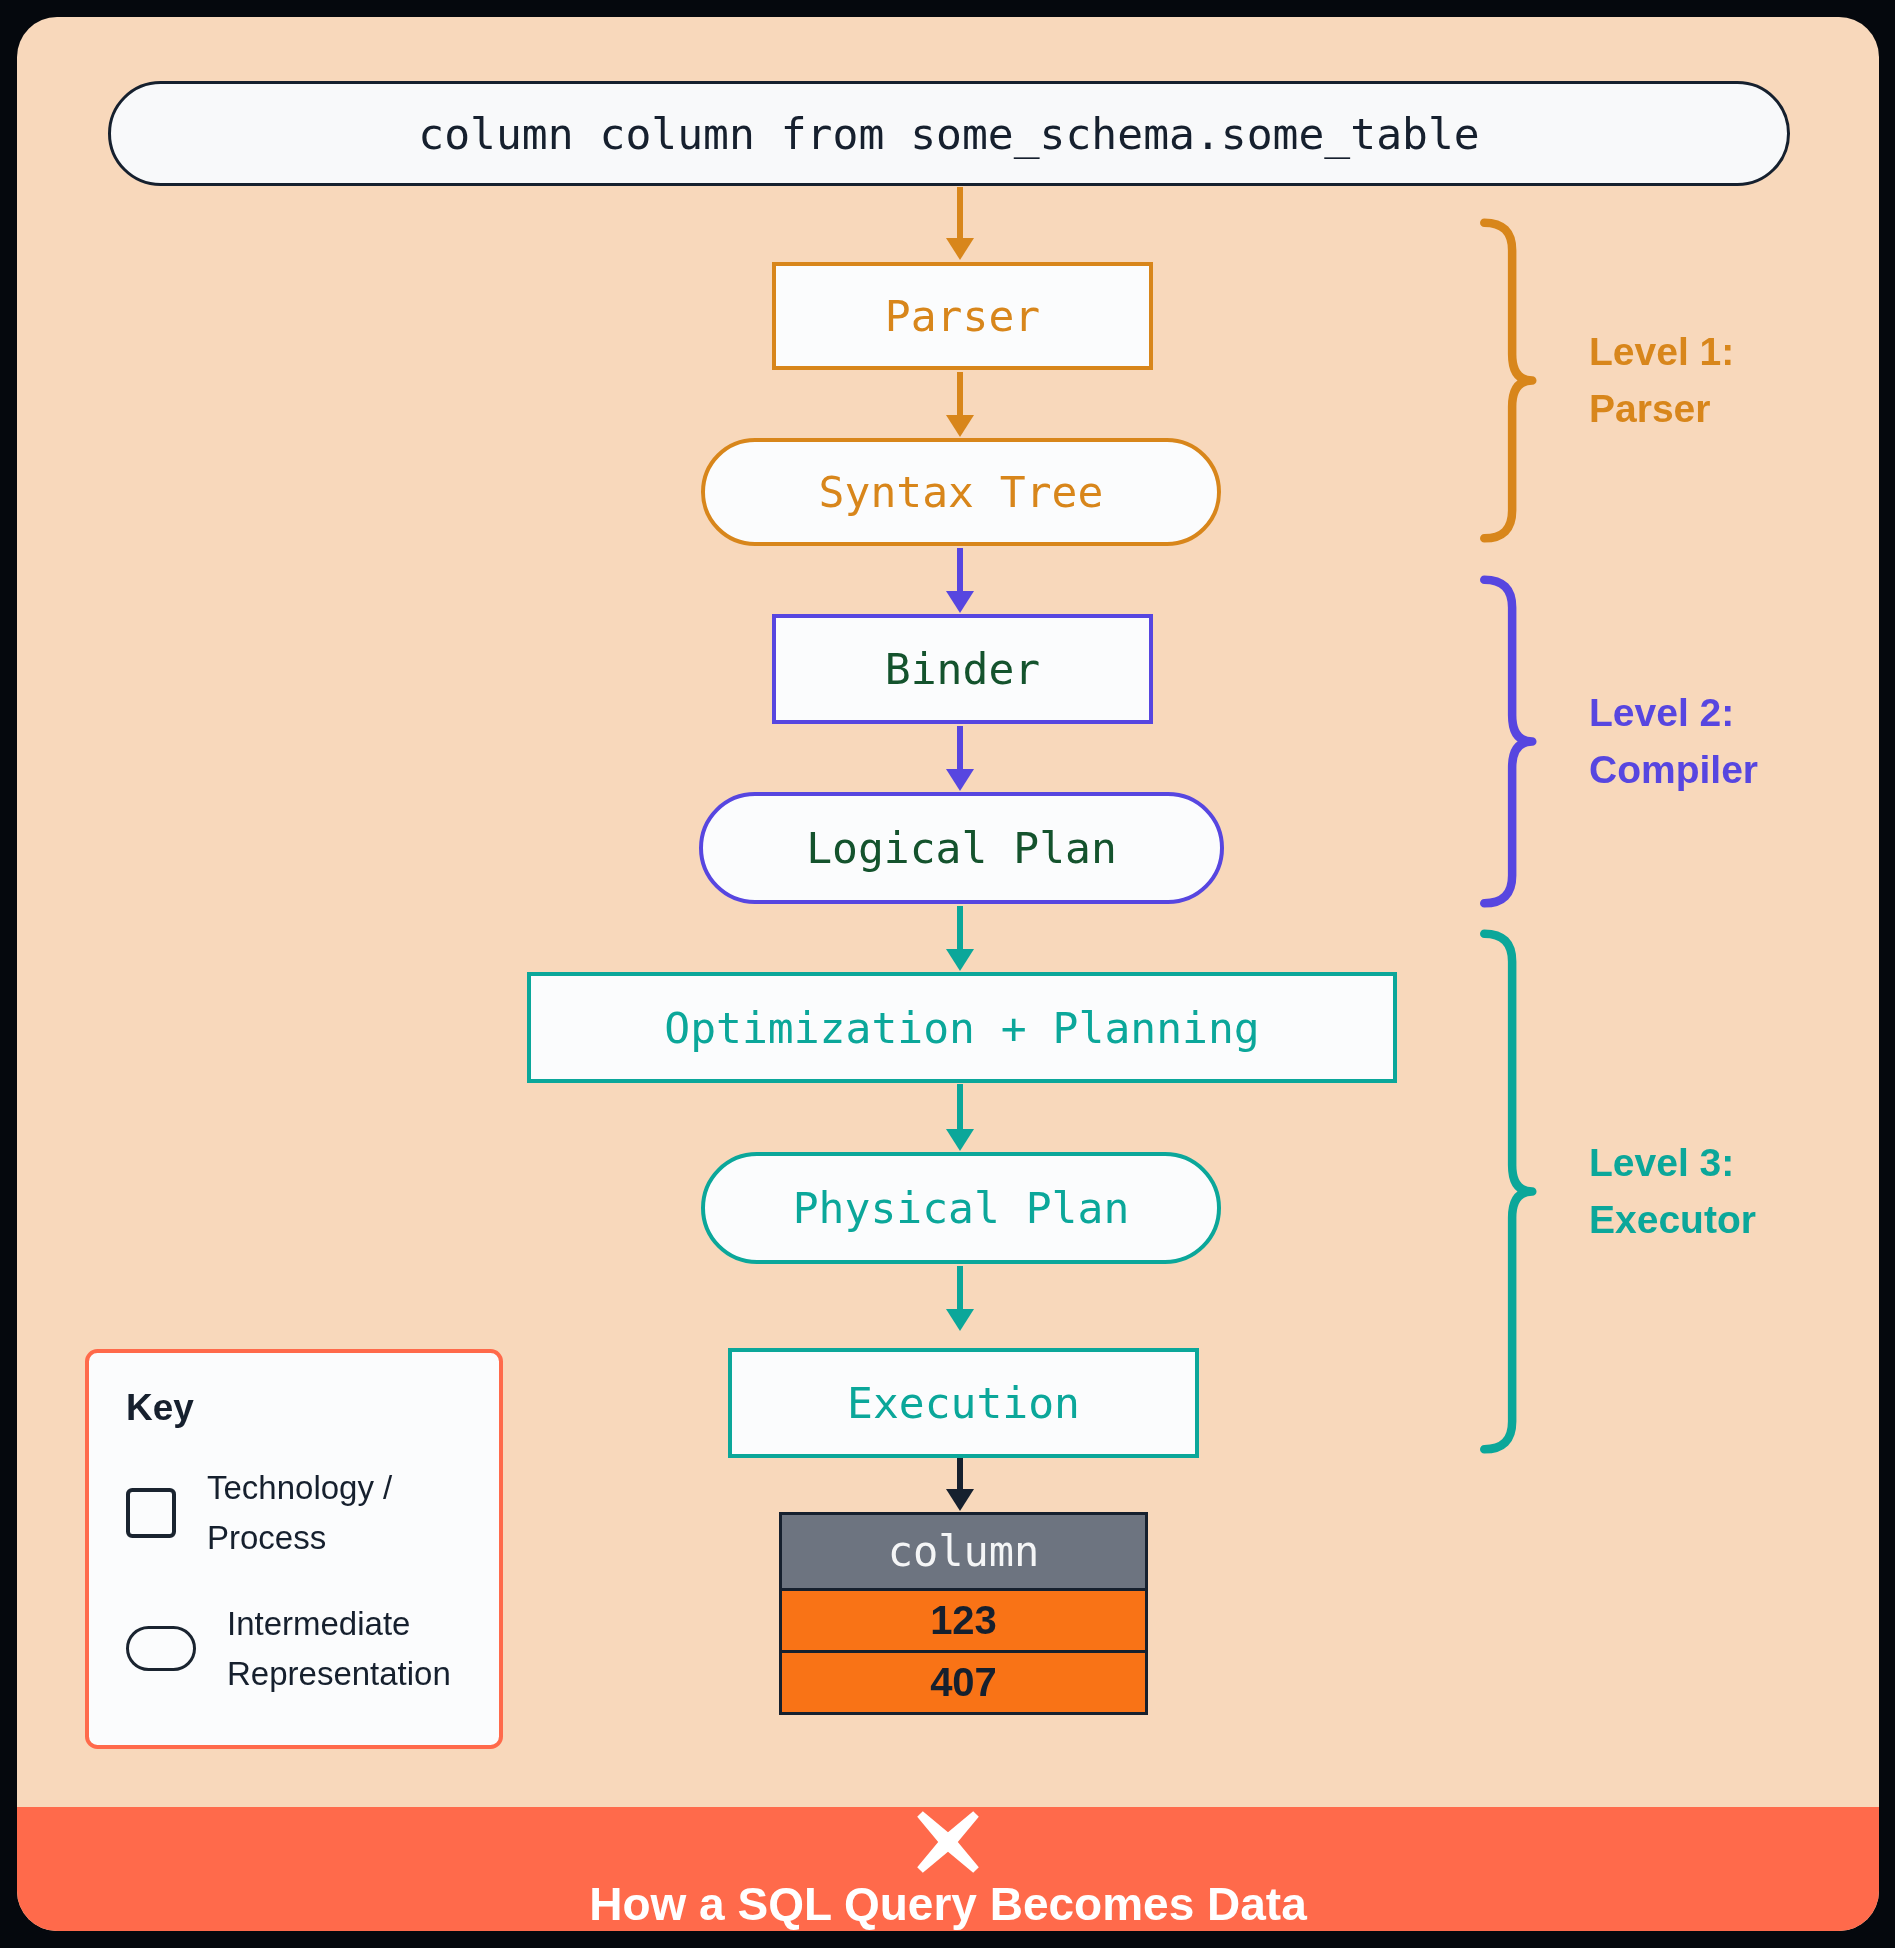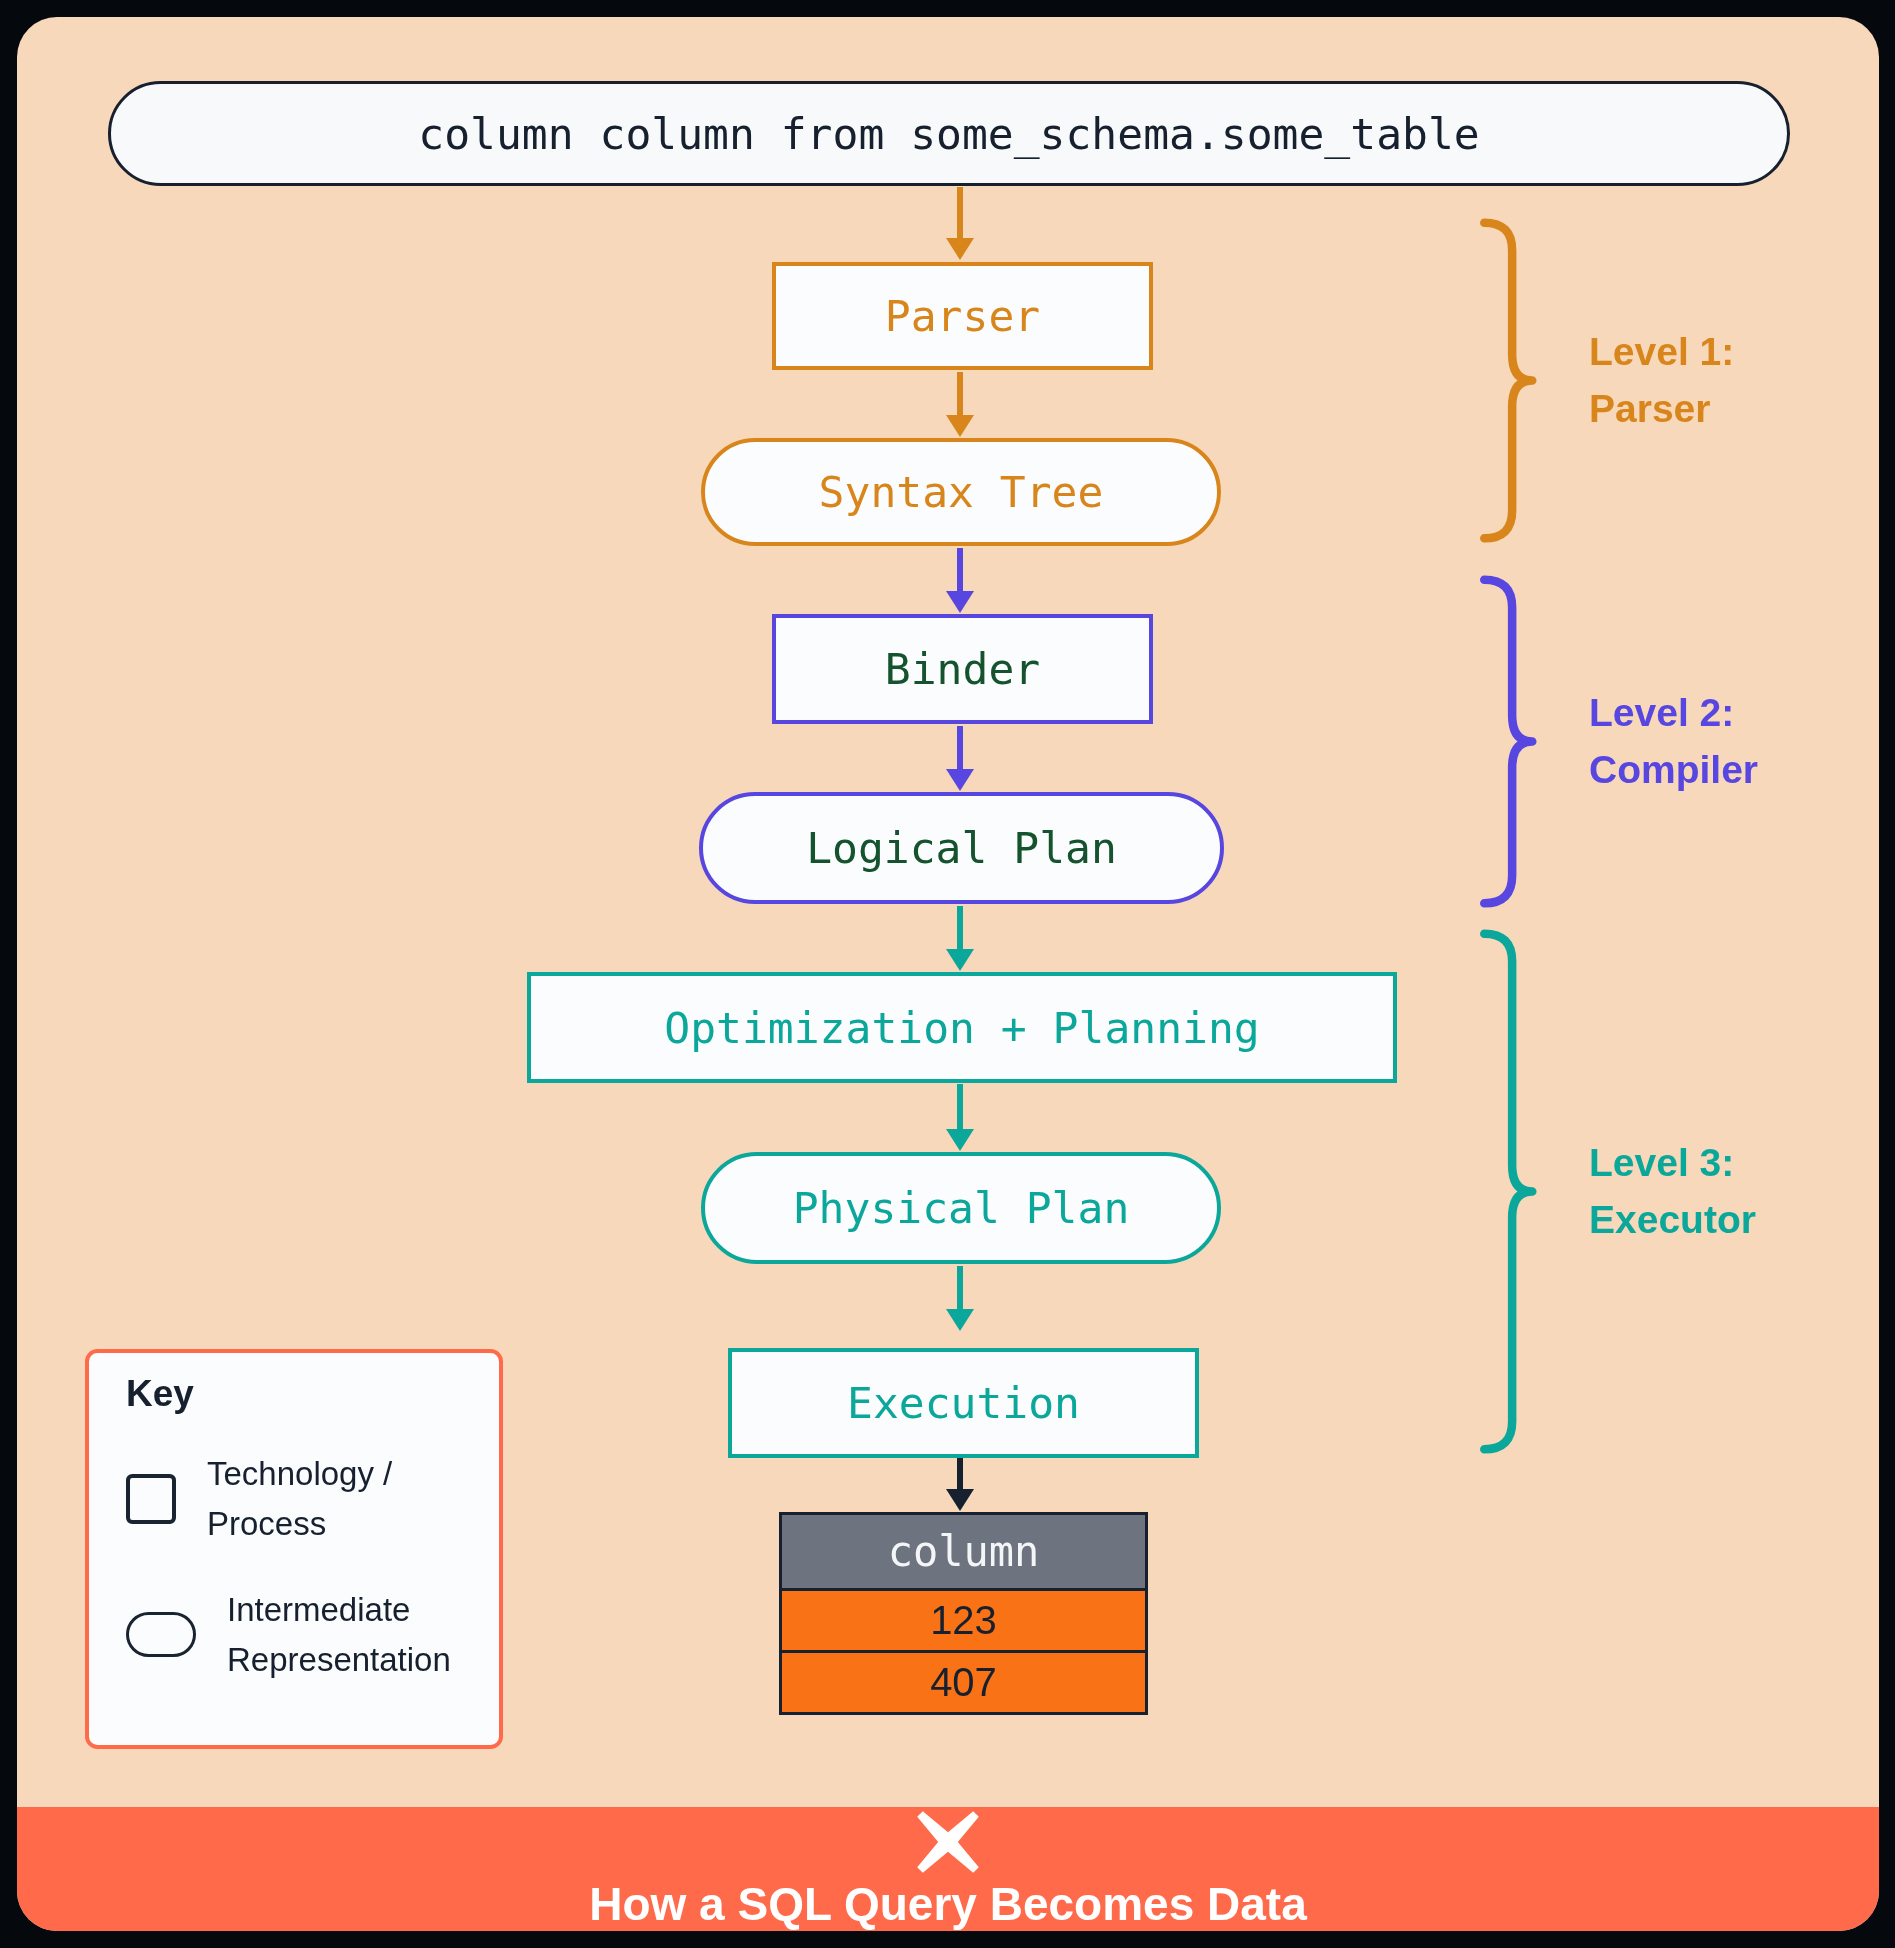--- a/index.html
+++ b/index.html
@@ -43,26 +43,26 @@
                 stroke-linecap:round; stroke-linejoin:round; }
   .level-label { position:absolute; font-size:39px; font-weight:700; line-height:1.45; width:325px; }
 
   
   .result-table { position:absolute; left:779px; top:1512px; width:369px;
                   border:3.1px solid #16202e; background:#f97316; }
   .rt-header { height:73px; background:#6d7480; color:#f4f5f6;
                font-family:"DejaVu Sans Mono", monospace; font-size:42px;
                display:flex; align-items:center; justify-content:center; }
   .rt-row { height:62px; border-top:3.1px solid #16202e; display:flex; align-items:center;
-            justify-content:center; font-size:40px; color:#16202e; }
+            justify-content:center; font-size:40px; color:#16202e;font-weight:bold; }
 
   
   .key-panel { position:absolute; left:85px; top:1349px; width:418px; height:400px;
                background:#fbfcfd; border:4.6px solid #ff6a4b; border-radius:12.4px;
-               padding:20px 37px; }
+               padding:34px 37px; }
   .key-title { font-size:37px; font-weight:700; color:#16202e; margin-bottom:34px; }
   .key-item { display:flex; align-items:center; gap:31px; margin-bottom:37px; }
   .key-rect { width:50px; height:50px; border:4.6px solid #1a2430; border-radius:6.2px; flex:none; }
   .key-stadium { width:70px; height:45px; border:3.9px solid #1a2430; border-radius:774px; flex:none; }
   .key-label { font-size:33px; color:#16202e; line-height:1.5; }
 
   
   .footer { position:absolute; left:0; bottom:0; width:100%; height:124px; background:#ff6a4b;
             display:flex; align-items:center; justify-content:space-between; padding:0 45px;flex-direction:column; }
   .footer-title { font-size:46px; font-weight:700; color:#ffffff; }

